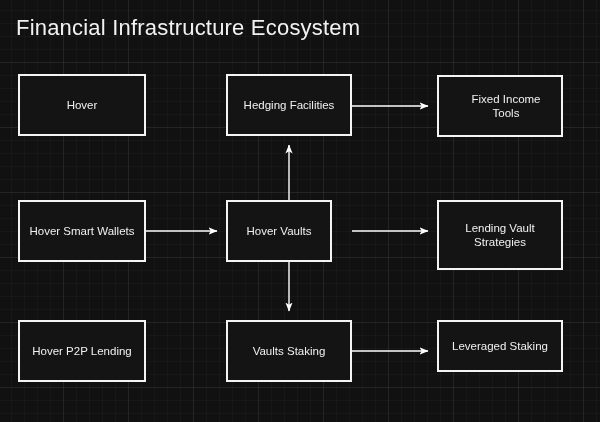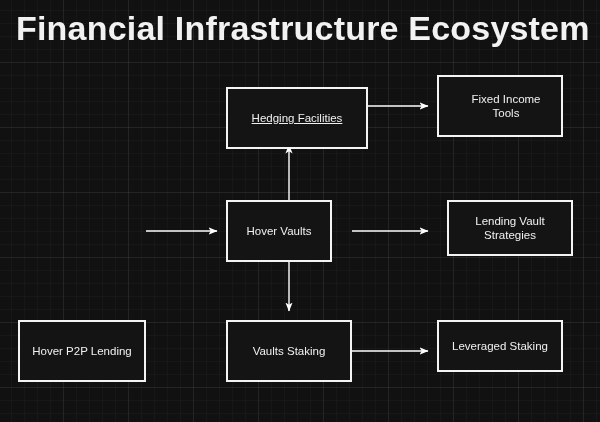--- a/index.html
+++ b/index.html
@@ -23,24 +23,24 @@
       13px 13px,
       13px 13px;
     background-position: -2px -3px, -2px -3px, -2px -3px, -2px -3px;
     overflow: hidden;
     font-family: "Liberation Sans", sans-serif;
   }
   #title {
     position: absolute;
     left: 16px;
     top: 4px;
-    font-size: 34px;
+    font-size: 22px;
     line-height: 48px;
     color: #f2f2f2;
-    font-weight: 700;
+    font-weight: 400;
     letter-spacing: 0.2px;
     white-space: nowrap;
   }
   .node {
     position: absolute;
     box-sizing: border-box;
     border: 2px solid #f4f4f4;
     background: #141414;
     color: #f0f0f0;
     font-size: 11.5px;
@@ -80,30 +80,36 @@
     <g id="edge-group">
         <line x1="352" y1="106" x2="428" y2="106" stroke="#ffffff" stroke-width="1.4" marker-end="url(#arrow-r)"></line>
         <line x1="146" y1="231" x2="217" y2="231" stroke="#ffffff" stroke-width="1.4" marker-end="url(#arrow-r)"></line>
         <line x1="352" y1="231" x2="428" y2="231" stroke="#ffffff" stroke-width="1.4" marker-end="url(#arrow-r)"></line>
         <line x1="289" y1="200" x2="289" y2="145" stroke="#ffffff" stroke-width="1.4" marker-end="url(#arrow-r)"></line>
         <line x1="289" y1="262" x2="289" y2="311" stroke="#ffffff" stroke-width="1.4" marker-end="url(#arrow-r)"></line>
         <line x1="352" y1="351" x2="428" y2="351" stroke="#ffffff" stroke-width="1.4" marker-end="url(#arrow-r)"></line>
       </g>
   </svg>
 
-  <div class="node" style="left: 226px; top: 87px; width: 142px; height: 62px; text-decoration: underline;">
+  <div class="node" style="left: 18px; top: 74px; width: 128px; height: 62px;">
+    <span class="node-label">Hover</span>
+  </div>
+  <div class="node" style="left: 226px; top: 74px; width: 126px; height: 62px;">
     <span class="node-label">Hedging Facilities</span>
   </div>
   <div class="node" style="left: 437px; top: 75px; width: 126px; height: 62px; padding-left: 18px;">
     <span class="node-label">Fixed Income Tools</span>
   </div>
+  <div class="node" style="left: 18px; top: 200px; width: 128px; height: 62px;">
+    <span class="node-label">Hover Smart Wallets</span>
+  </div>
   <div class="node" style="left: 226px; top: 200px; width: 106px; height: 62px;">
     <span class="node-label">Hover Vaults</span>
   </div>
-  <div class="node" style="left: 447px; top: 200px; width: 126px; height: 56px;">
+  <div class="node" style="left: 437px; top: 200px; width: 126px; height: 70px;">
     <span class="node-label">Lending Vault Strategies</span>
   </div>
   <div class="node" style="left: 18px; top: 320px; width: 128px; height: 62px; align-items: center;">
     <span class="node-label">Hover P2P Lending</span>
   </div>
   <div class="node" style="left: 226px; top: 320px; width: 126px; height: 62px;">
     <span class="node-label">Vaults Staking</span>
   </div>
   <div class="node" style="left: 437px; top: 320px; width: 126px; height: 52px;">
     <span class="node-label">Leveraged Staking</span>

